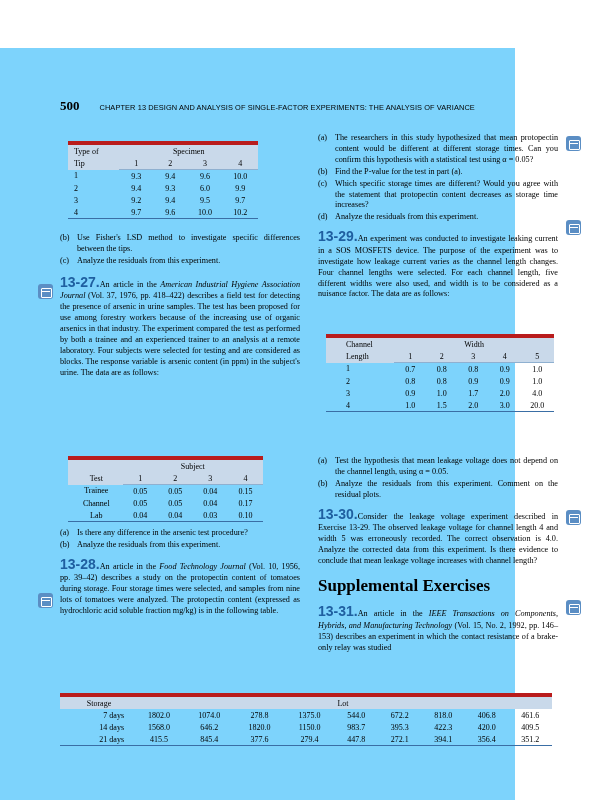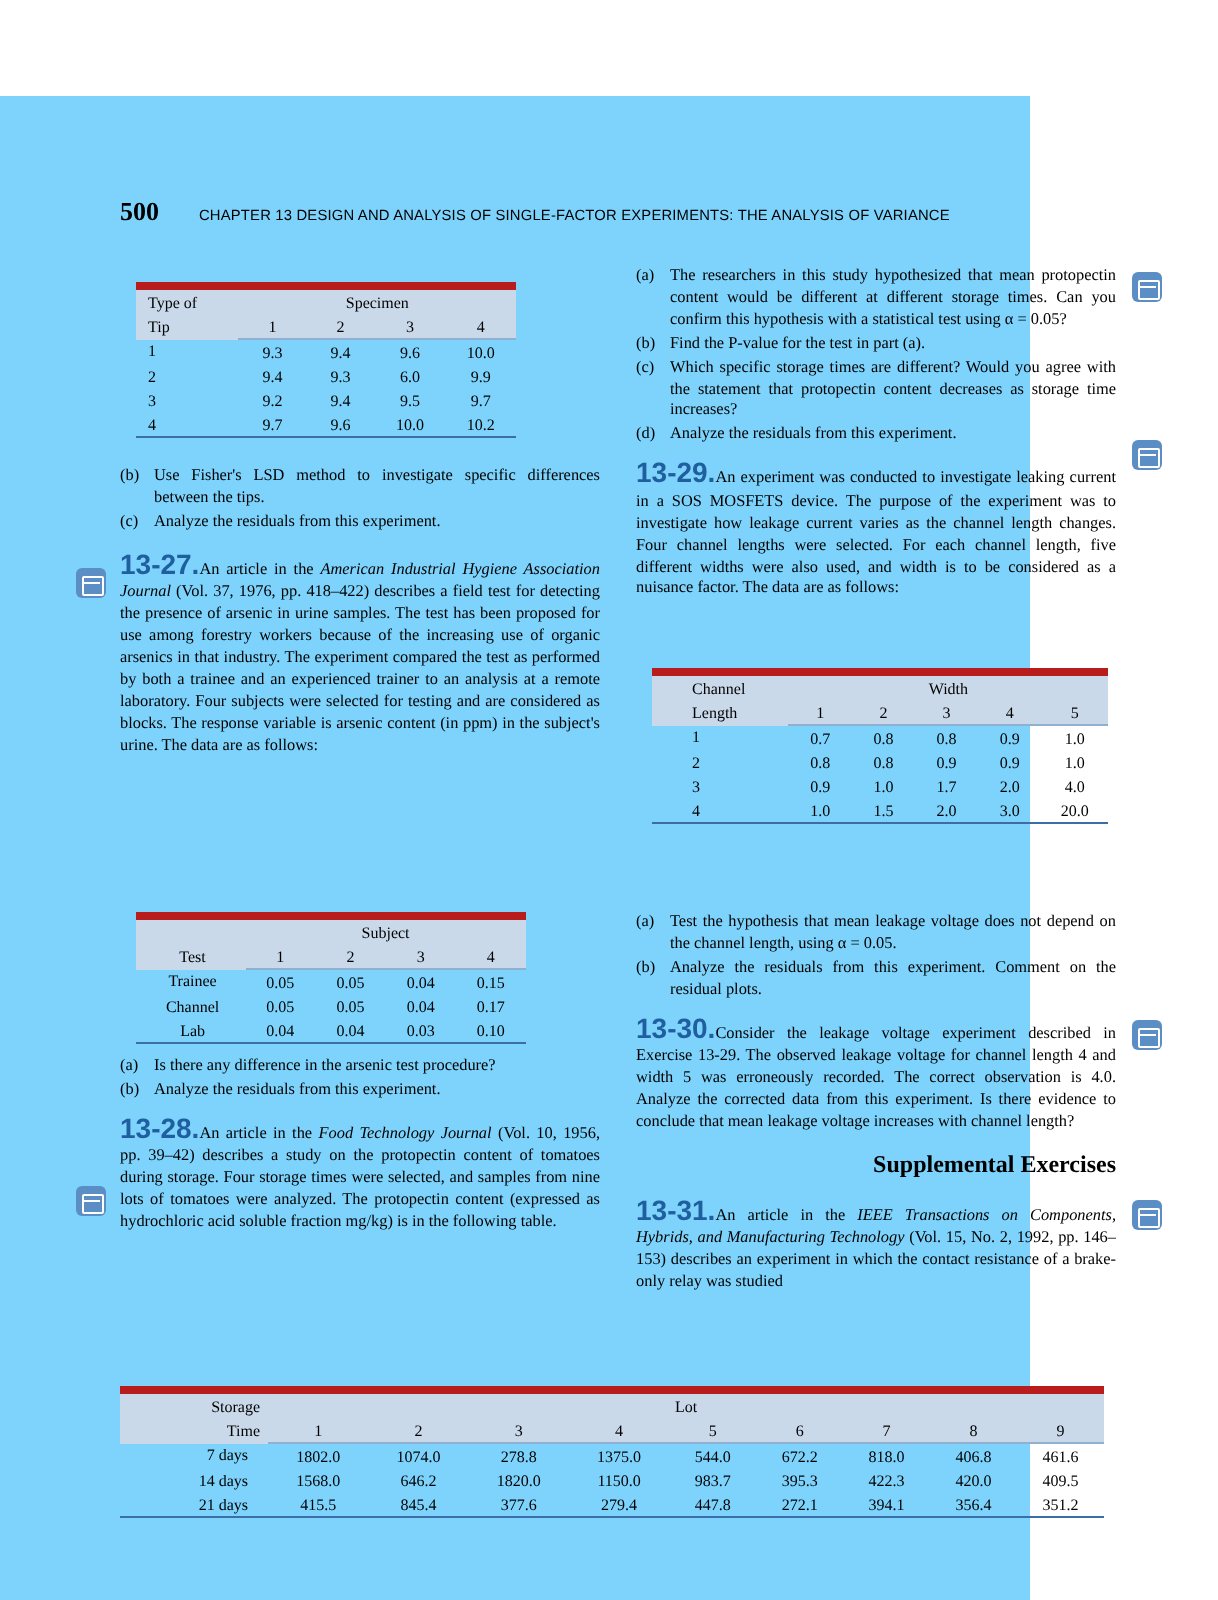--- a/index.html
+++ b/index.html
@@ -107,21 +107,21 @@
   .tbl3 td.chcell { width: 58px; text-align: left; padding-left: 20px; }
 
   
   .tbl4 {
     position: absolute;
     left: 60px;
     top: 645px;
     width: 492px;
   }
   .tbl4 td { padding: 2.5px 3px; font-size: 8px; }
-  .tbl4 td.stor { width: 60px; text-align: right; padding-left: 8px;}
+  .tbl4 td.stor { width: 60px; text-align: center; padding-left: 8px;}
   .tbl4 td.rlabel { width: 60px; text-align: right; padding-right: 10px;}
 
   
   .icon-box {
     position: absolute;
     width: 15px;
     height: 15px;
     background: #5b8ec4;
     border-radius: 3px;
   }
@@ -135,23 +135,23 @@
   }
   .icon-box::after {
     content: "";
     position: absolute;
     left: 3px; top: 6.5px;
     width: 9px;
     border-top: 1px solid #ffffff;
   }
   .sec-head {
     font-family: "Liberation Serif", serif;
-    font-size: 12px;
+    font-size: 17px;
     font-weight: bold;
-    text-align: right;
+    text-align: left;
     margin: 8px 0 5px 0;
   }
   .tiny-gap { height: 3px; }
 </style>
 </head>
 <body>
 
 <div class="page">
 
   <div class="header">
@@ -359,32 +359,20 @@
     <p>
       <span class="exnum">13-31.</span><span>An article in the </span><span class="ital">IEEE Transactions on Components, Hybrids, and Manufacturing Technology</span><span> (Vol. 15, No. 2, 1992, pp. 146–153) describes an experiment in which the contact resistance of a brake-only relay was studied</span>
     </p>
   </div>
 
   <table class="dt tbl4">
     <tbody>
         <tr class="hdr-band">
       <td class="stor rule-top">Storage</td>
       <td class="rule-top" colspan="9">Lot</td>
-    </tr>
-    <tr class="hdr-band">
-      <td class="stor">Time</td>
-      <td class="rule-thin">1</td>
-      <td class="rule-thin">2</td>
-      <td class="rule-thin">3</td>
-      <td class="rule-thin">4</td>
-      <td class="rule-thin">5</td>
-      <td class="rule-thin">6</td>
-      <td class="rule-thin">7</td>
-      <td class="rule-thin">8</td>
-      <td class="rule-thin">9</td>
     </tr>
     <tr>
       <td class="rlabel">7 days</td>
       <td>1802.0</td>
       <td>1074.0</td>
       <td>278.8</td>
       <td>1375.0</td>
       <td>544.0</td>
       <td>672.2</td>
       <td>818.0</td>

